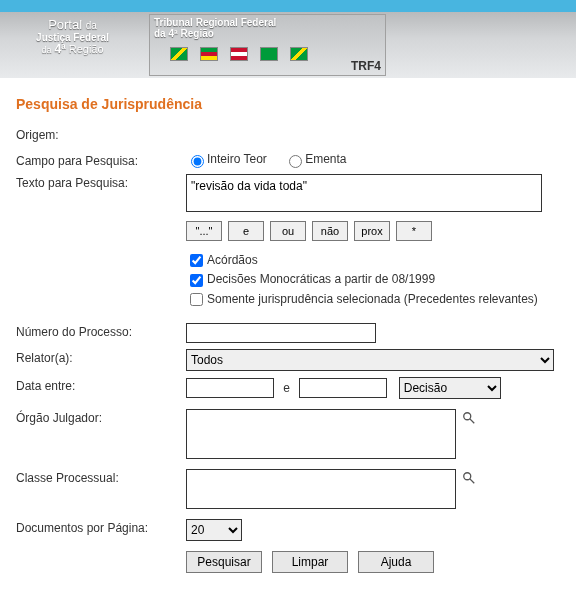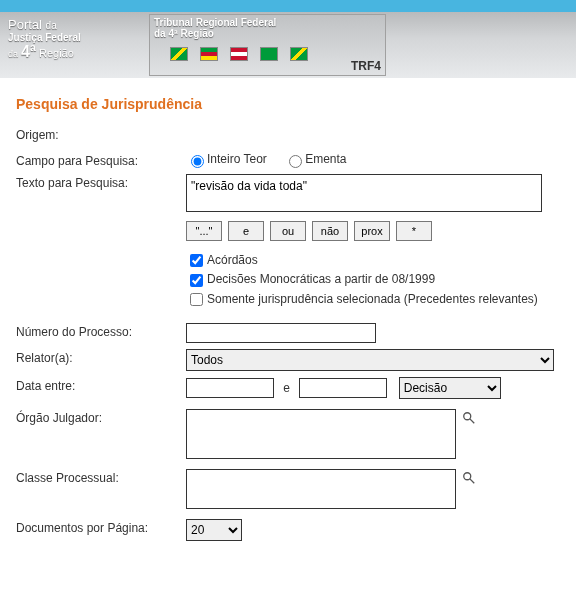--- a/index.html
+++ b/index.html
@@ -21,29 +21,29 @@
     position: relative;
     overflow: hidden;
     display: flex;
   }
   .header-left {
     width: 145px;
     padding: 6px 8px;
     color: #fff;
     text-shadow: 0 1px 1px rgba(0,0,0,0.5);
     font-family: Verdana, sans-serif;
-    text-align: left;
+    text-align: center;
     line-height: 1.1;
   }
   .header-left .line1 { font-size: 13px; font-weight: normal; }
   .header-left .line1 .sm { font-size: 10px; }
   .header-left .line2 { font-size: 10px; font-weight: bold; white-space: nowrap; }
   .header-left .line3 { font-size: 11px; }
   .header-left .line3 .sm { font-size: 9px; }
-  .header-left .line3 .big { font-size: 16px; font-weight: bold; }
+  .header-left .line3 .big { font-size: 12px; font-weight: bold; }
   .header-right {
     flex: 1;
     border: 1px solid #a0a0a0;
     margin: 2px 190px 2px 4px;
     background: linear-gradient(180deg, #c0c2c4 0%, #e0e2e4 100%);
     position: relative;
     overflow: hidden;
   }
   .header-right .title {
     position: absolute;
@@ -321,13 +321,18 @@
 
   <div class="form-row tight">
     <div class="form-label">Documentos por Página:</div>
     <div class="form-field">
       <select class="docs-select">
         <option>20</option>
       </select>
     </div>
   </div>
 
+  <div class="action-buttons">
+    <button class="action-btn">Pesquisar</button>
+    <button class="action-btn">Limpar</button>
+    <button class="action-btn">Ajuda</button>
+  </div>
 </div>
 
 </body></html>

